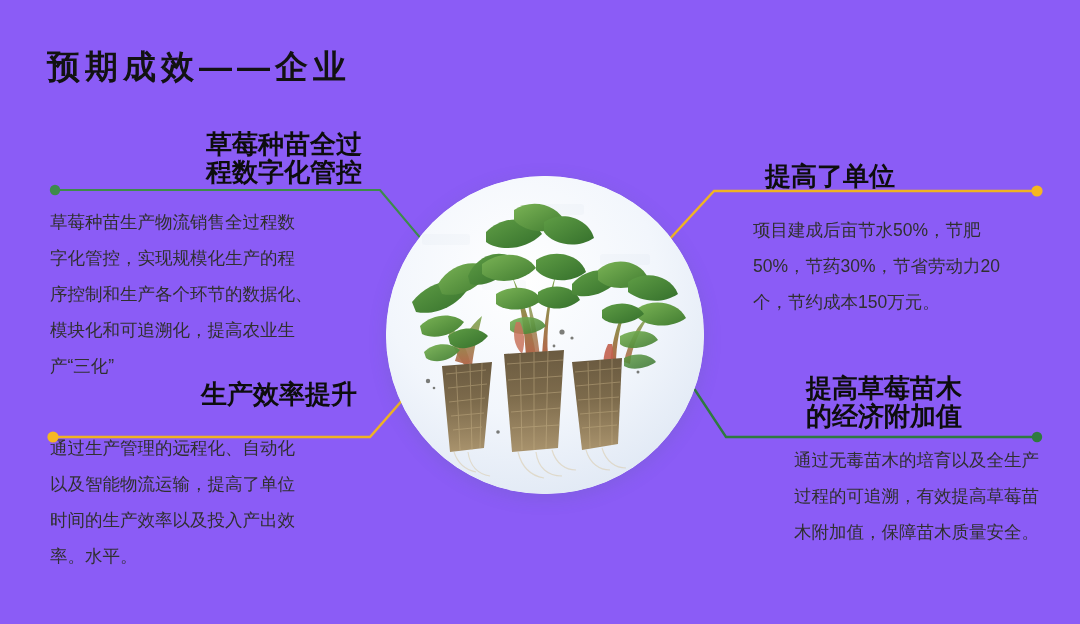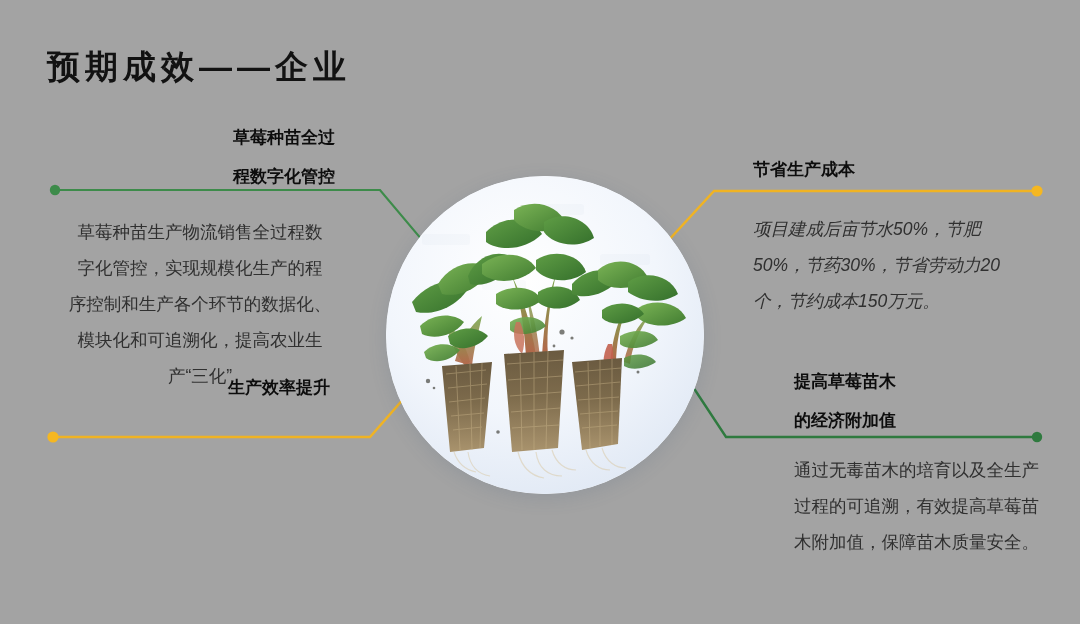--- a/index.html
+++ b/index.html
@@ -13,21 +13,21 @@
     height: 624px;
     position: relative;
     overflow: hidden;
     font-family: "Liberation Sans", "DejaVu Sans", sans-serif;
     color: #2b2b2b;
   }
 
   .page {
     position: absolute;
     inset: 0;
-    background: #a3a3a3;
+    background: #8b5cf6;
   }
 
   
   .page-title {
     position: absolute;
     left: 47px;
     top: 22px;
     font-size: 33px;
     font-weight: bold;
     color: #121212;
@@ -57,49 +57,49 @@
     left: 0; top: 0;
     width: 1080px; height: 624px;
     z-index: 2;
     pointer-events: none;
   }
 
   
   .block { position: absolute; }
 
   .block .hd {
-    font-size: 17px;
+    font-size: 26px;
     font-weight: bold;
     color: #0d0d0d;
-    line-height: 39px;
-    margin: 0;
+    line-height: 28px;
+    margin: 12px;
     white-space: pre-line;
   }
   .block .body {
     font-size: 17.5px;
     line-height: 36px;
     color: #303030;
     margin: 0;
     white-space: pre-line;
   }
 
   
   #block-tl { left: 50px; top: 118px; width: 330px; }
   #block-tl .hd { text-align: center; width: 268px; margin-left: 100px; }
-  #block-tl .body { margin-top: 18px; width: 300px; text-align: center; }
+  #block-tl .body { margin-top: 18px; width: 300px; }
 
   
   #block-bl { left: 50px; top: 368px; width: 330px; }
   #block-bl .hd { text-align: center; width: 268px; margin-left: 95px; }
   #block-bl .body { margin-top: 22px; width: 300px; }
 
   
   #block-tr { left: 753px; top: 150px; width: 300px; }
   #block-tr .hd { text-align: left; }
-  #block-tr .body { margin-top: 22px; width: 292px; font-style: italic; }
+  #block-tr .body { margin-top: 22px; width: 292px; }
 
   
   #block-br { left: 794px; top: 362px; width: 300px; }
   #block-br .hd { text-align: left; }
   #block-br .body { margin-top: 12px; width: 295px; }
 </style>
 </head>
 <body>
 
 <div class="page">
@@ -262,24 +262,28 @@
 程数字化管控</h2>
     <p class="body">草莓种苗生产物流销售全过程数
 字化管控，实现规模化生产的程
 序控制和生产各个环节的数据化、
 模块化和可追溯化，提高农业生
 产“三化”</p>
   </div>
 
   <div class="block" id="block-bl">
     <h2 class="hd">生产效率提升</h2>
+    <p class="body">通过生产管理的远程化、自动化
+以及智能物流运输，提高了单位
+时间的生产效率以及投入产出效
+率。水平。</p>
   </div>
 
   <div class="block" id="block-tr">
-    <h2 class="hd">节省生产成本</h2>
+    <h2 class="hd">提高了单位</h2>
     <p class="body">项目建成后亩节水50%，节肥
 50%，节药30%，节省劳动力20
 个，节约成本150万元。</p>
   </div>
 
   <div class="block" id="block-br">
     <h2 class="hd">提高草莓苗木
 的经济附加值</h2>
     <p class="body">通过无毒苗木的培育以及全生产
 过程的可追溯，有效提高草莓苗

